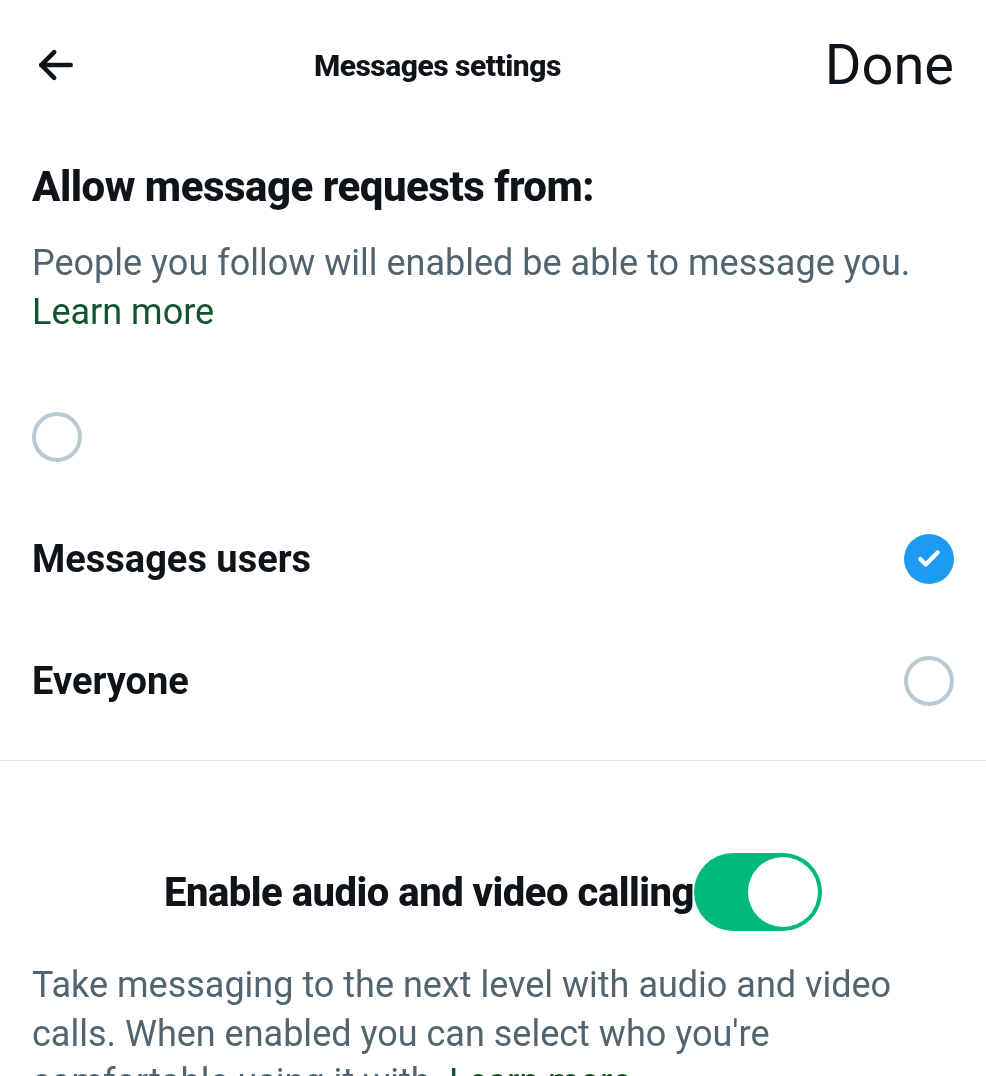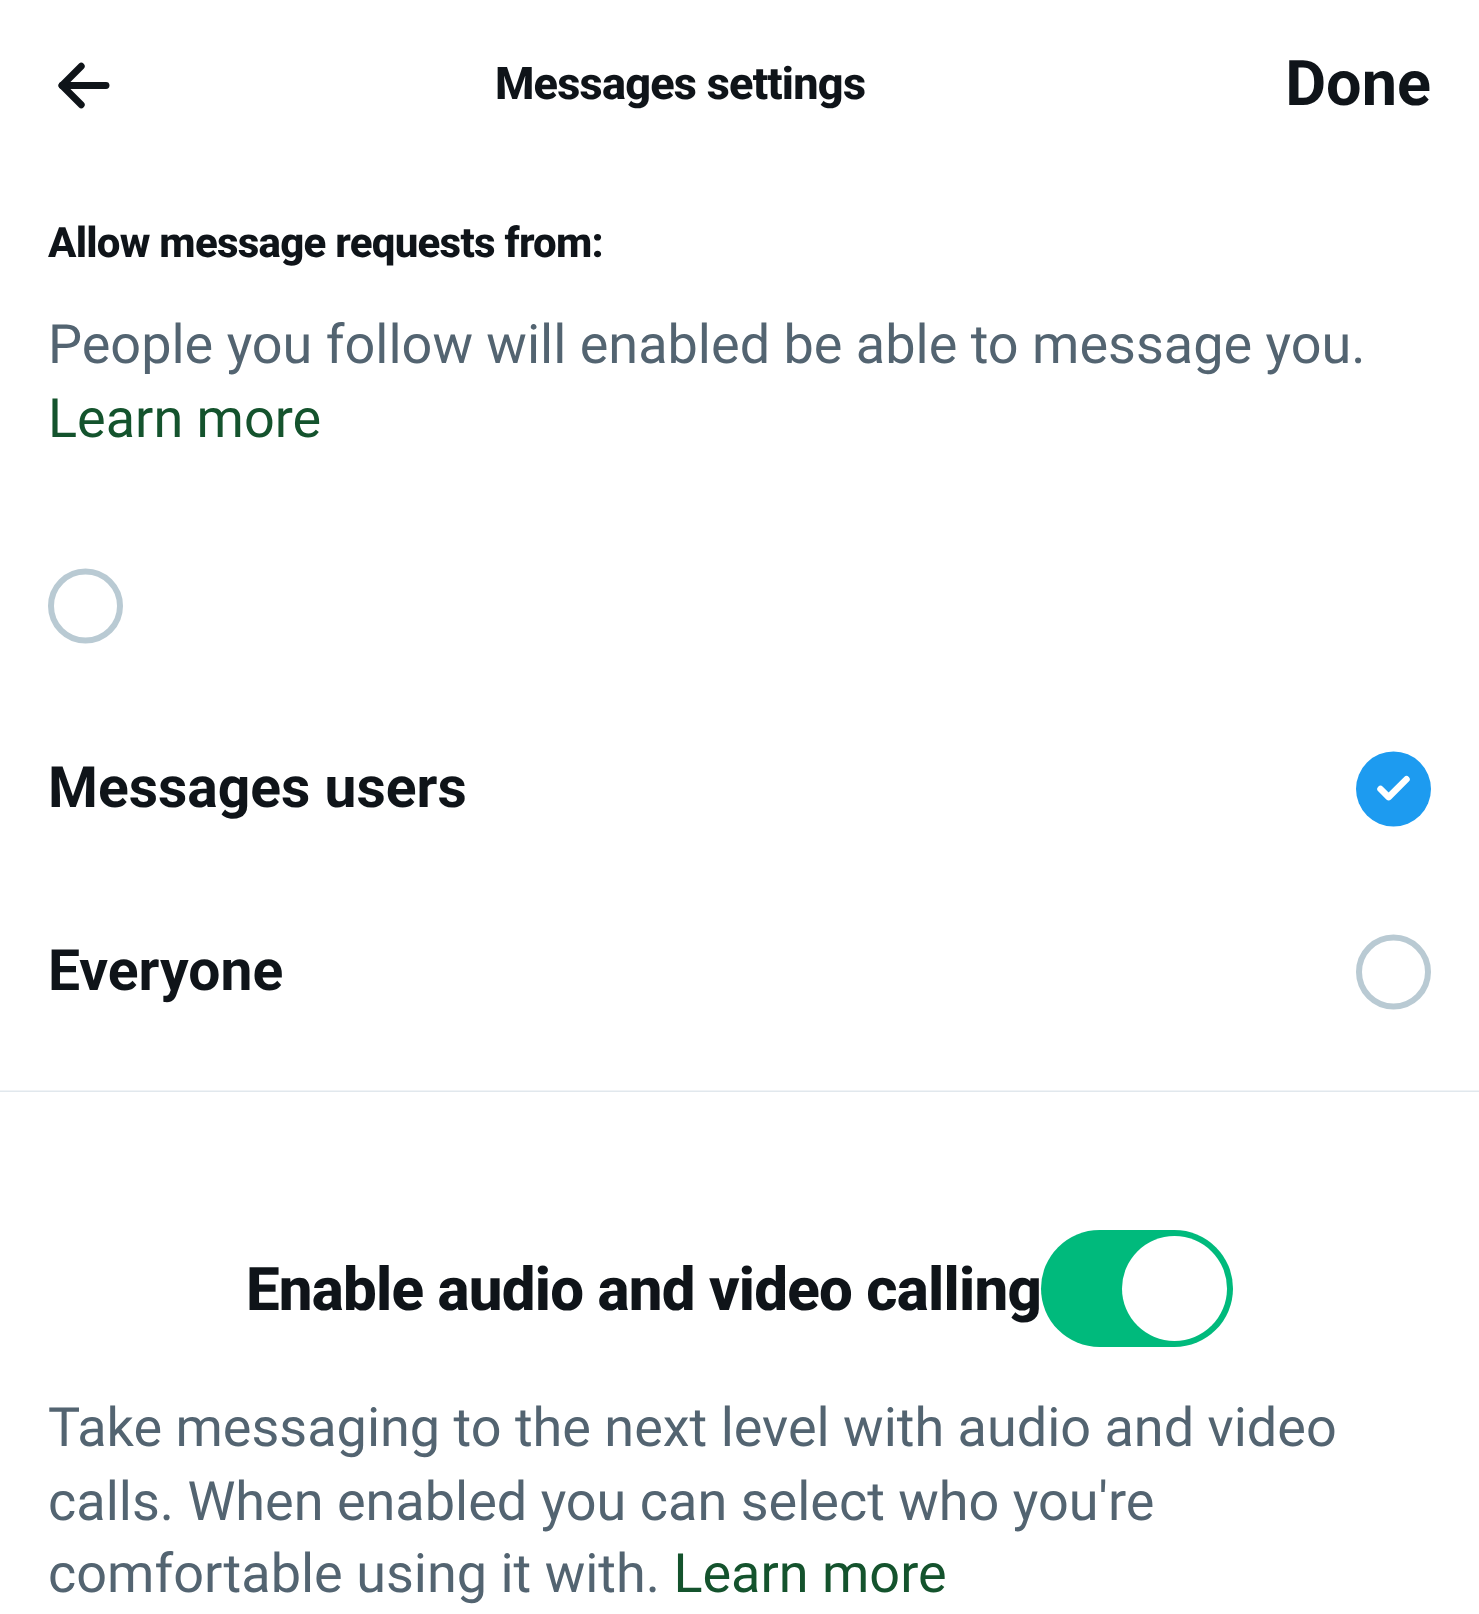--- a/index.html
+++ b/index.html
@@ -31,29 +31,29 @@
     }
     .header-title {
       font-size: 30px;
       font-weight: 800;
       letter-spacing: -0.5px;
       flex: 1;
       text-align: center;
       margin-left: -30px;
     }
     .done-button {
-      font-size: 42px;
-      font-weight: 700;
+      font-size: 56px;
+      font-weight: 400;
       cursor: pointer;
     }
     .section {
       padding: 36px 32px 40px 32px;
     }
     .section-title {
-      font-size: 28px;
+      font-size: 42px;
       font-weight: 800;
       letter-spacing: -0.5px;
       margin-bottom: 28px;
     }
     .section-description {
       font-size: 36px;
       font-weight: 400;
       color: #536471;
       line-height: 1.35;
     }

